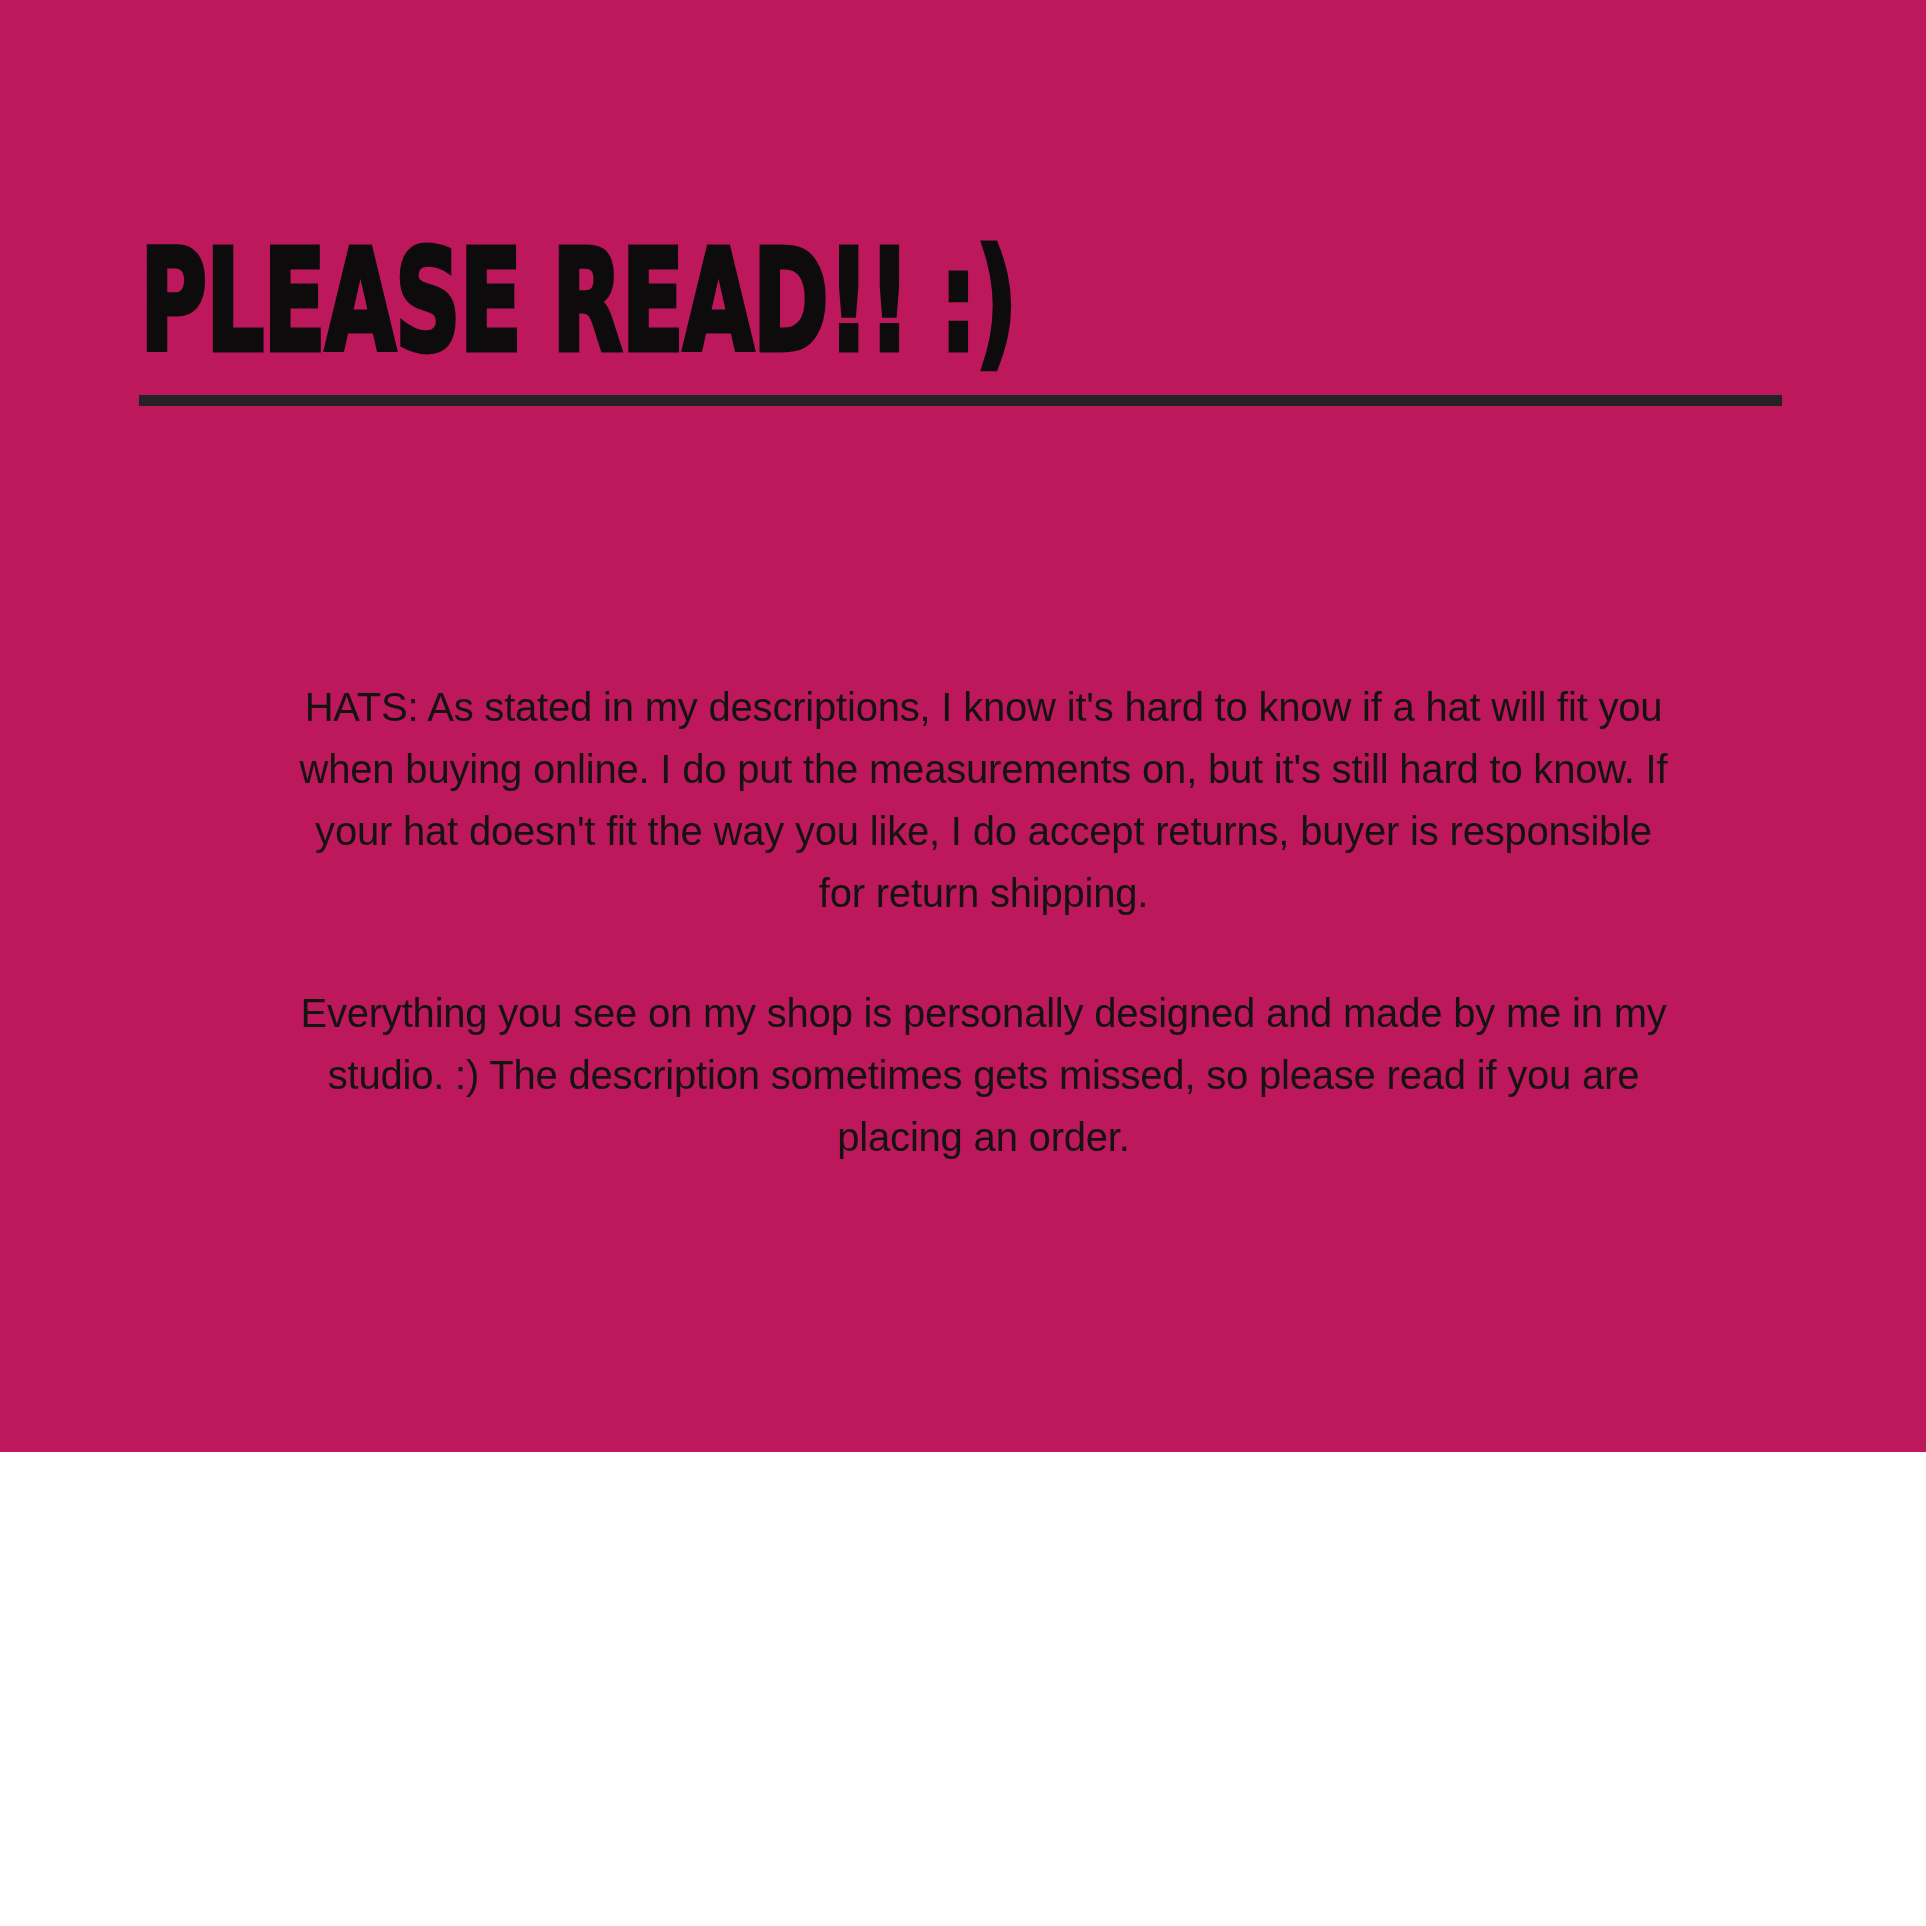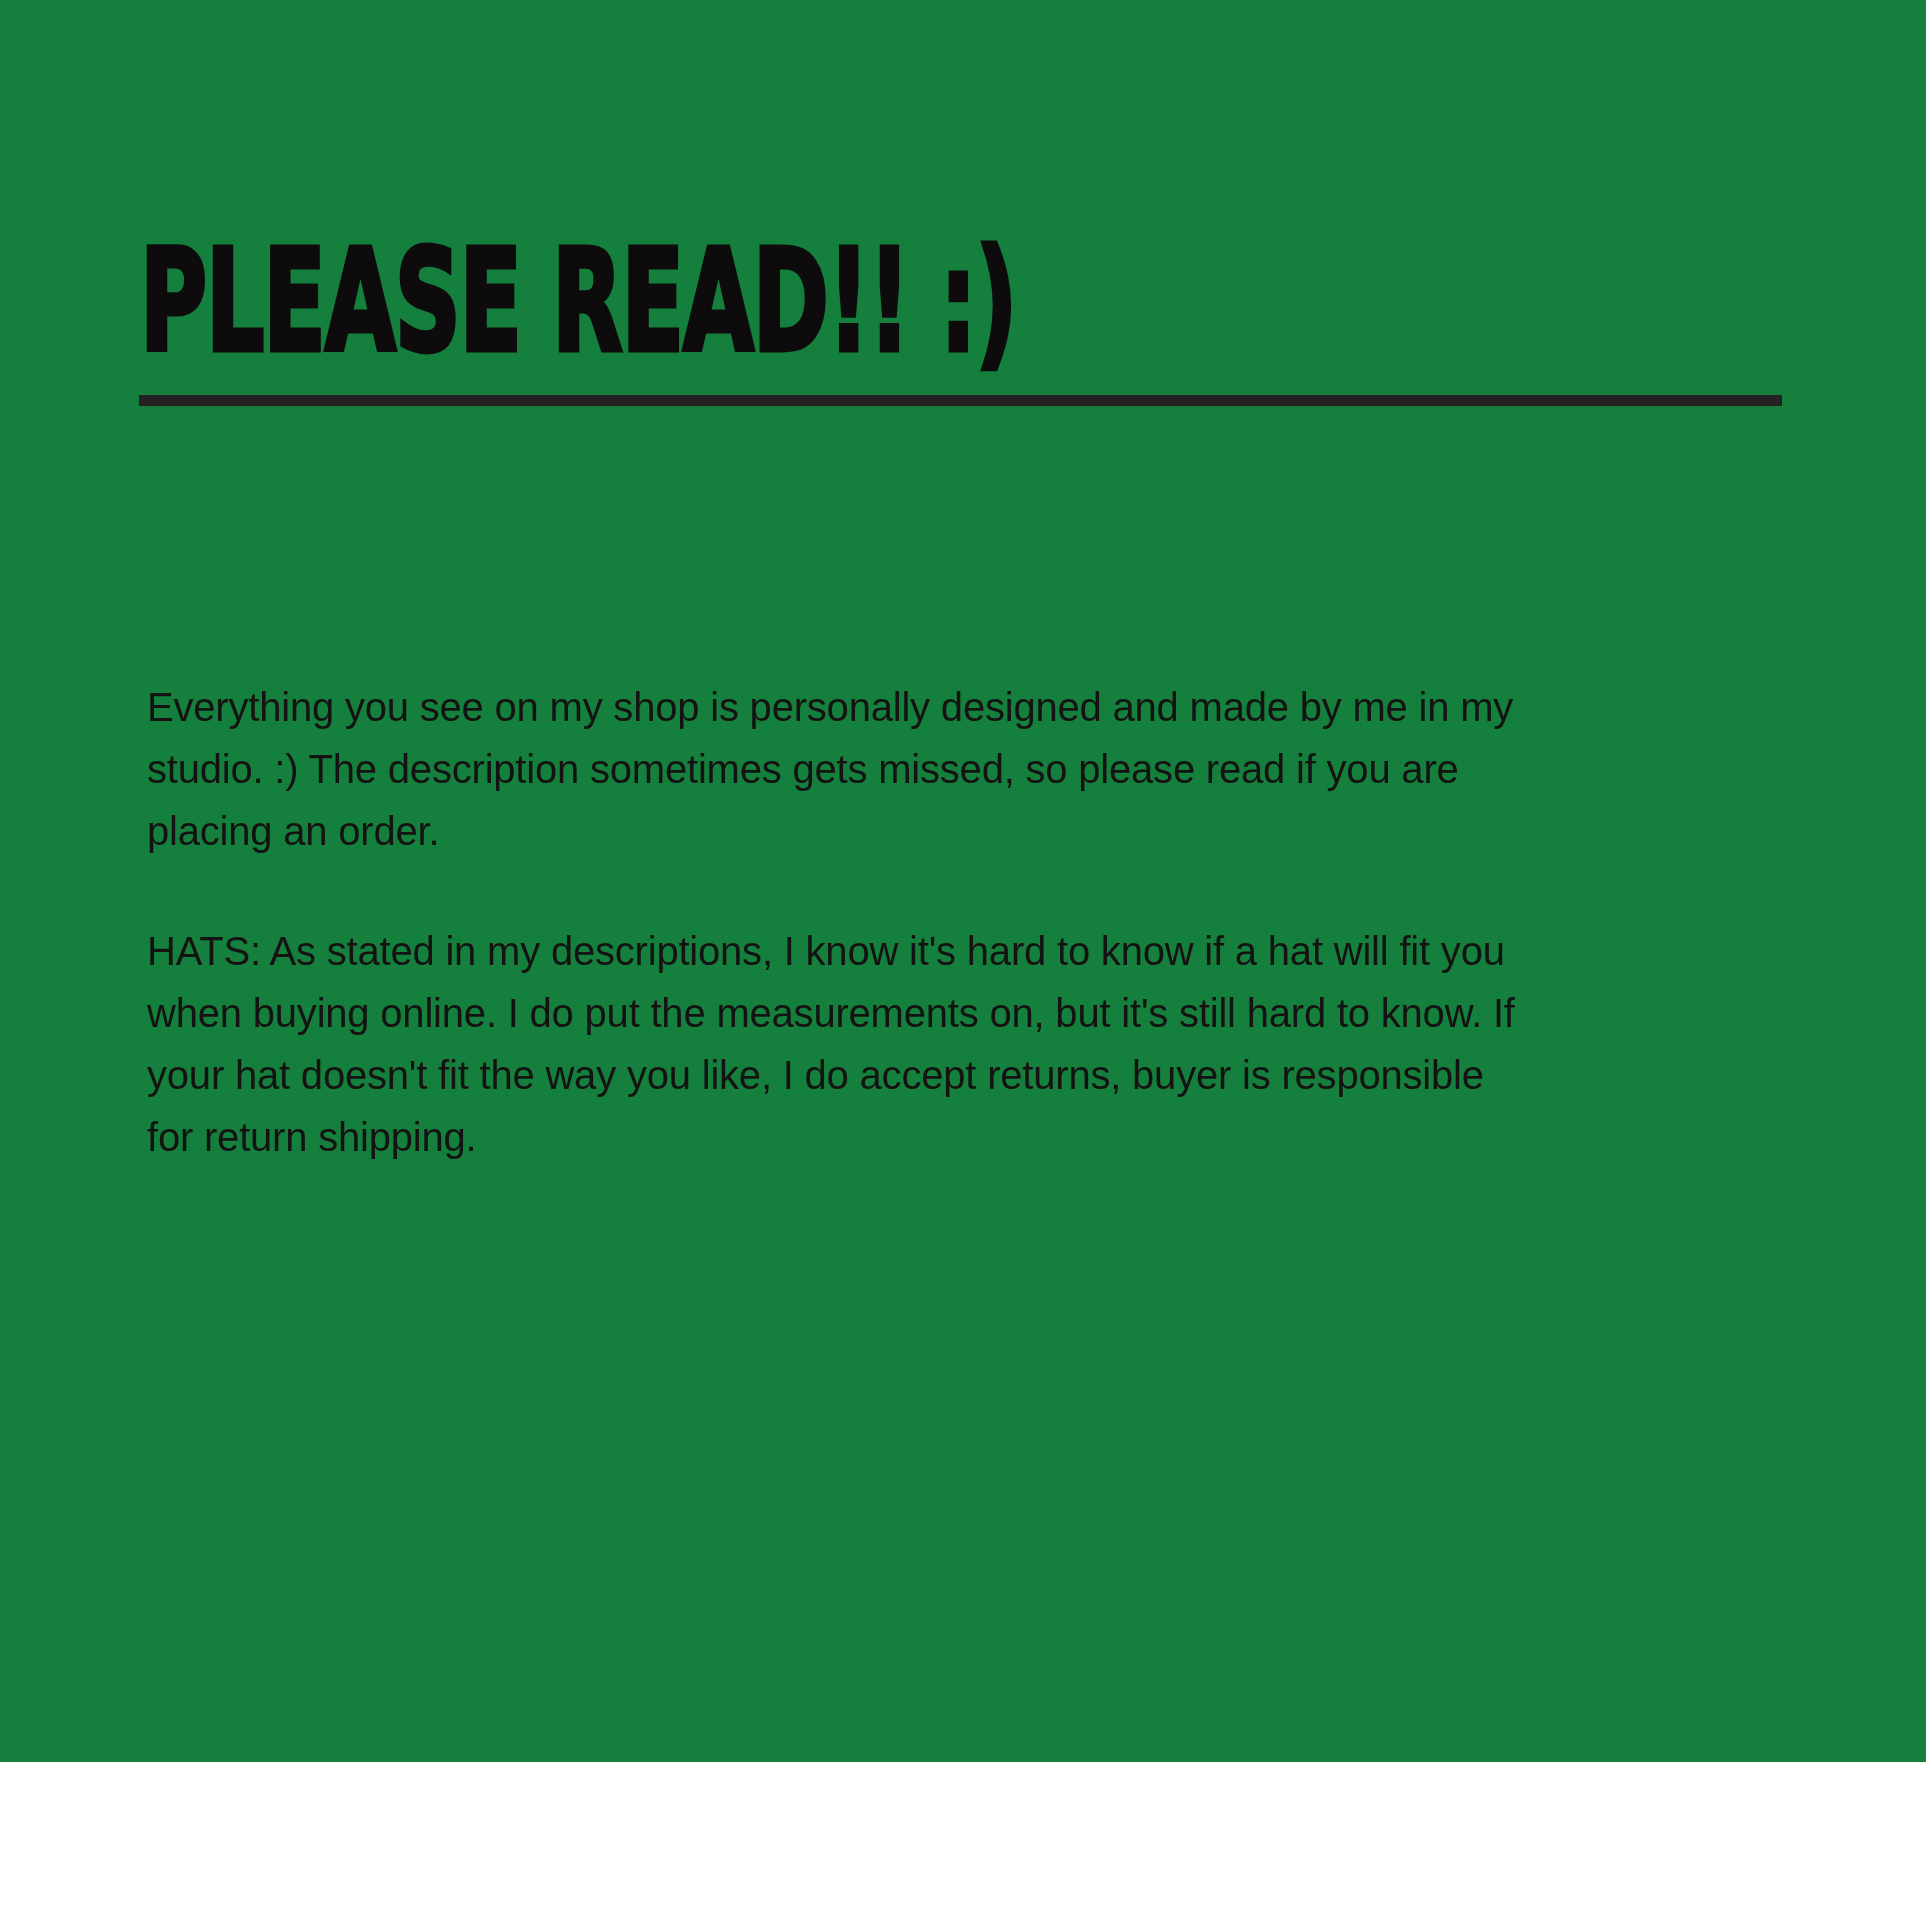--- a/index.html
+++ b/index.html
@@ -3,24 +3,25 @@
 <meta charset="utf-8">
 <style>
   html, body {
     margin: 0;
     padding: 0;
     background: #ffffff;
   }
   .canvas {
     position: relative;
     width: 1927px;
-    height: 1762px;
-    background: #15803d;
+    height: 1452px;
+    background: #be185d;
     overflow: hidden;
     font-family: "Liberation Sans", sans-serif;
+    text-align: center;
   }
   .title {
     position: absolute;
     left: 140px;
     top: 231px;
     margin: 0;
     font-family: "DejaVu Sans", sans-serif;
     font-weight: bold;
     font-size: 141px;
     line-height: 141px;
@@ -56,22 +57,22 @@
 </style>
 </head>
 <body>
 
 <div class="canvas">
   <h1 class="title">PLEASE READ!! :)</h1>
 
   <div class="divider"></div>
 
   <div class="policy">
-    <p>Everything you see on my shop is personally designed and made by me in my
-studio. :) The description sometimes gets missed, so please read if you are
-placing an order.</p>
     <p>HATS: As stated in my descriptions, I know it's hard to know if a hat will fit you
 when buying online. I do put the measurements on, but it's still hard to know. If
 your hat doesn't fit the way you like, I do accept returns, buyer is responsible
 for return shipping.</p>
+    <p>Everything you see on my shop is personally designed and made by me in my
+studio. :) The description sometimes gets missed, so please read if you are
+placing an order.</p>
   </div>
 </div>
 
 
 </body></html>

